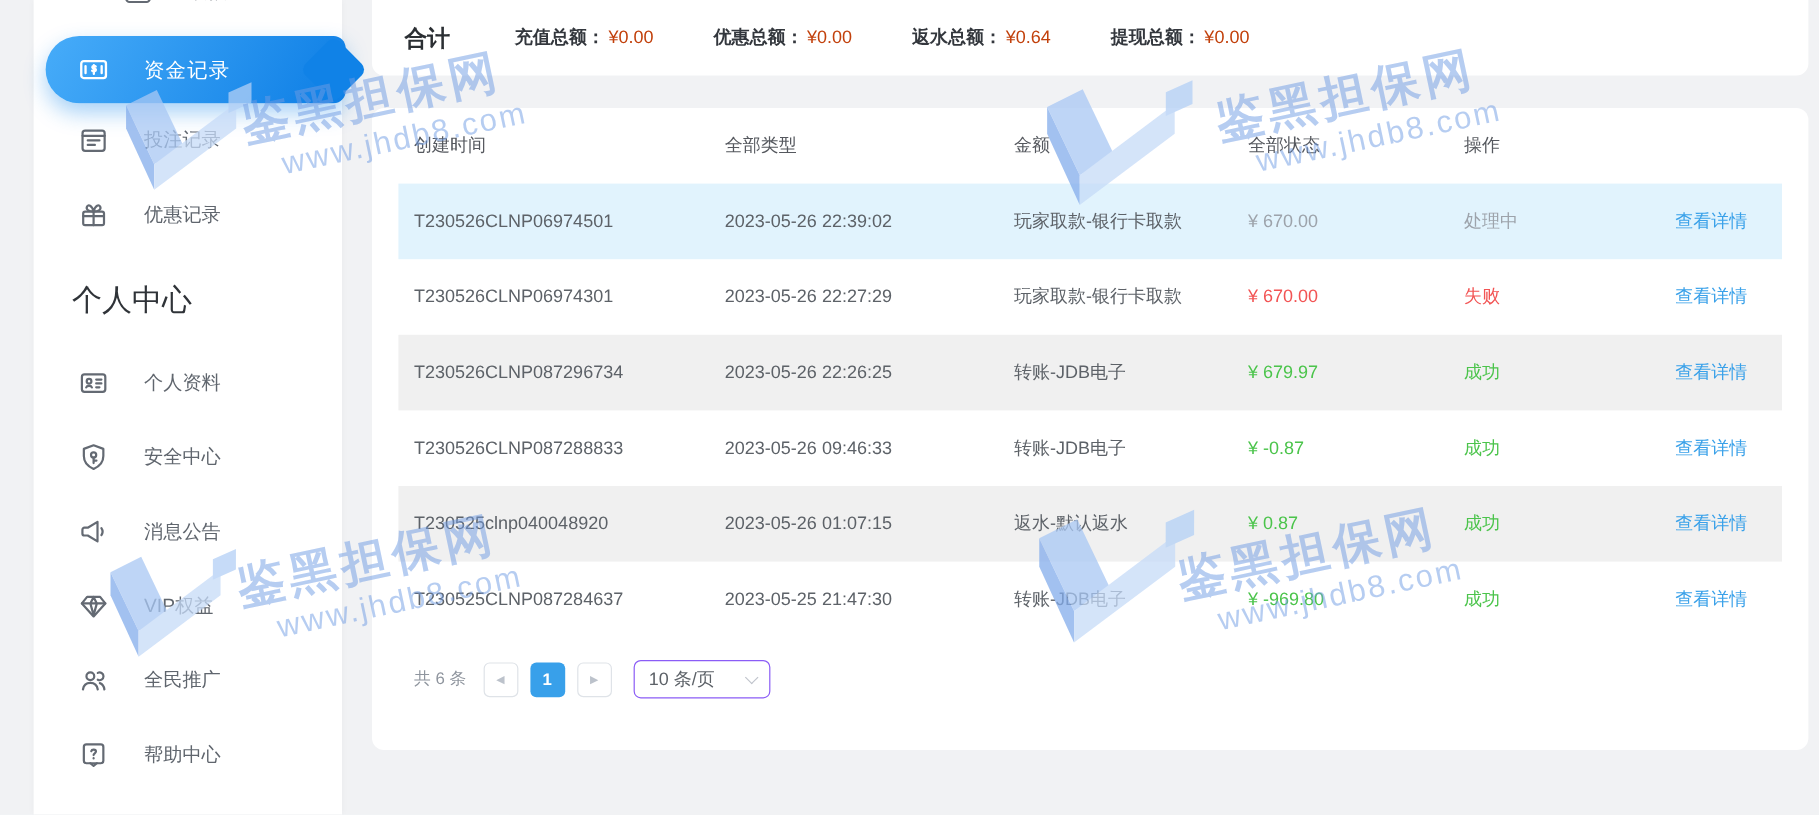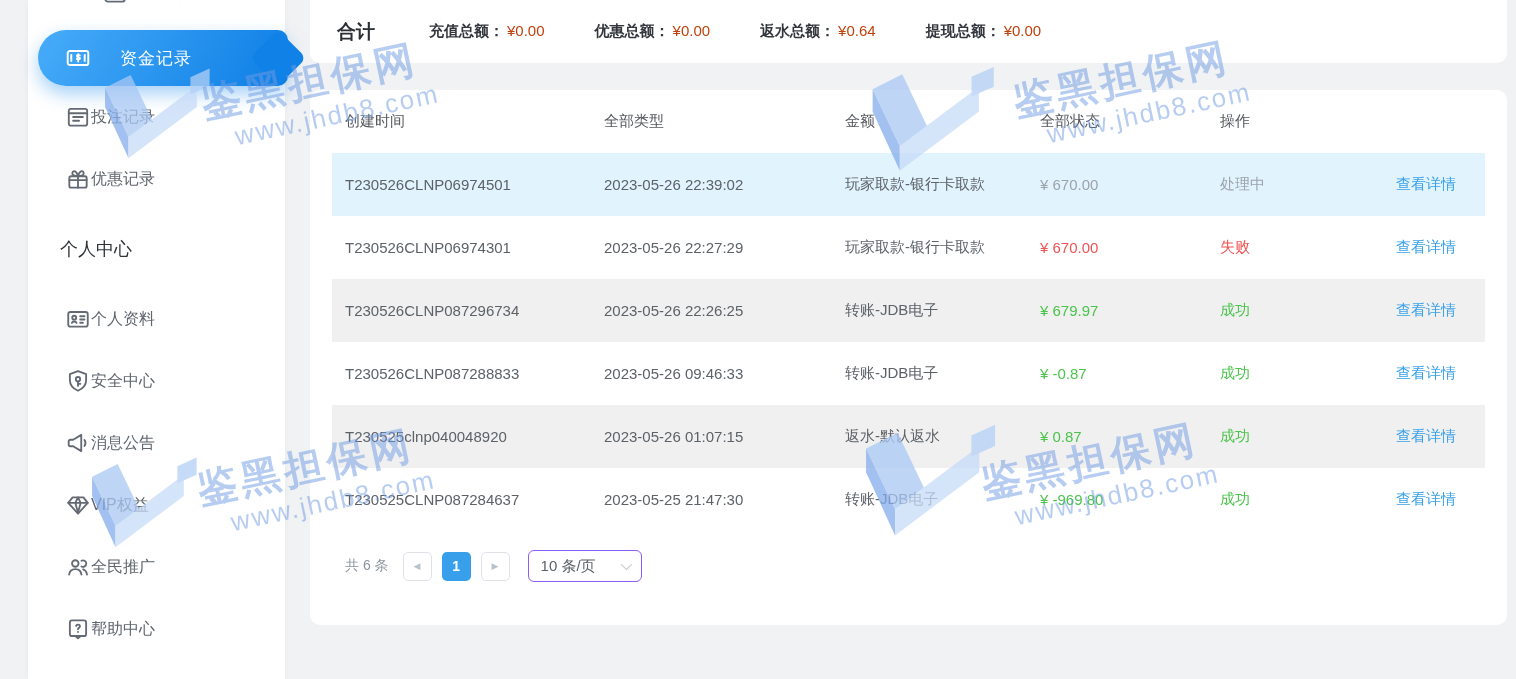--- a/index.html
+++ b/index.html
@@ -11,23 +11,23 @@
   *{margin:0;padding:0;box-sizing:border-box;}
   html,body{width:1516px;height:679px;overflow:hidden;}
   body{font-family:"Liberation Sans","DejaVu Sans",sans-serif;background:var(--page-bg);}
   .screen{position:relative;width:1516px;height:679px;background:var(--page-bg);overflow:hidden;}
 
   
   .sidebar{position:absolute;left:28px;top:0;width:257px;height:679px;background:#fff;box-shadow:0 0 6px rgba(0,0,0,.04);}
   .mi-row{height:44px;display:flex;align-items:center;padding-left:37px;gap:29px;color:#60666e;font-size:16px;}
   .menu-item.clipped{height:12px;overflow:hidden;}
   .menu-item.clipped .mi-row{margin-top:-26px;}
-  .menu-item{height:62px;display:flex;align-items:center;padding-left:37px;color:#60666e;font-size:16px;cursor:pointer;}
+  .menu-item{height:62px;display:flex;align-items:center;padding-left:37px;gap:29px;color:#60666e;font-size:16px;cursor:pointer;}
   .menu-item svg,.mi-row svg{flex:0 0 auto;}
-  .section-title{height:78px;display:flex;align-items:center;padding-left:32px;font-size:18px;color:#2f3338;}
+  .section-title{height:78px;display:flex;align-items:center;padding-left:32px;font-size:25px;color:#2f3338;}
   .active-pill{position:relative;z-index:0;margin:18px 0 0 10px;width:250px;height:56px;border-radius:28px 10px 10px 28px;
     background:linear-gradient(120deg,var(--accent-grad-start),var(--accent-grad-end));
     box-shadow:0 8px 18px rgba(22,134,233,.38);display:flex;align-items:center;cursor:pointer;}
   .active-pill::after{content:"";position:absolute;right:-10px;top:50%;width:40px;height:40px;
     transform:translateY(-50%) rotate(45deg);background:#1082e7;border-radius:7px;z-index:-1;}
   .active-pill .pill-label{color:#fff;font-size:17px;margin-left:29px;letter-spacing:1px;}
   .active-pill svg{margin-left:27px;}
 
   
   .summary-card{position:absolute;left:310px;top:0;width:1197px;height:63px;background:#fff;border-radius:0 0 10px 10px;

